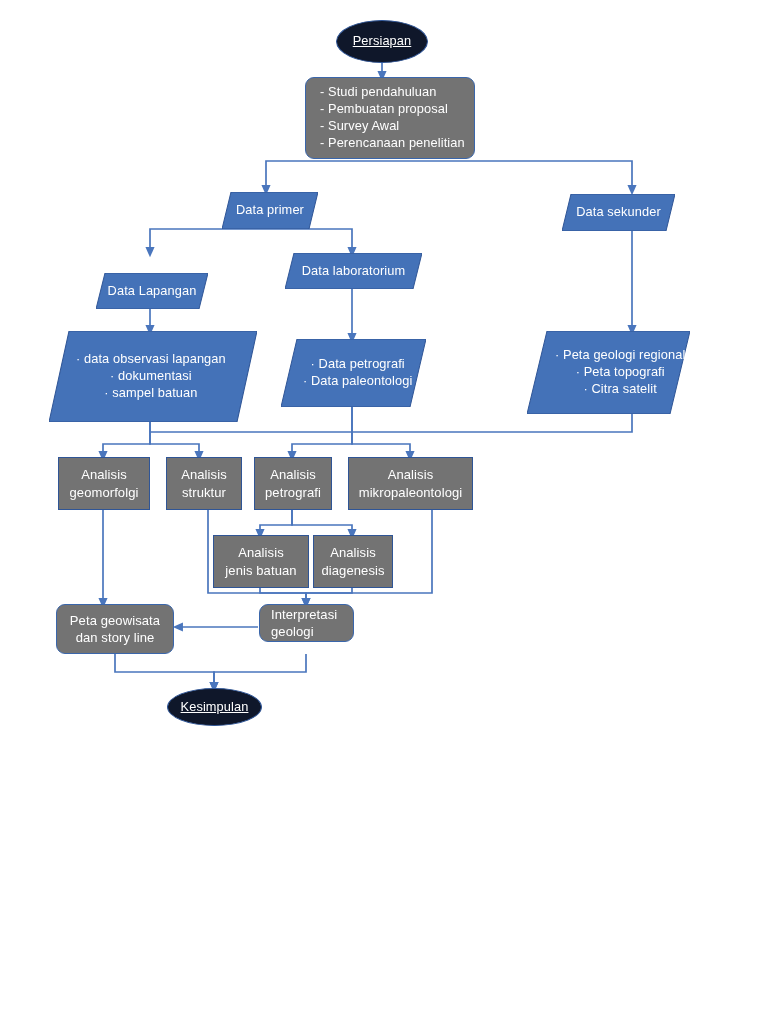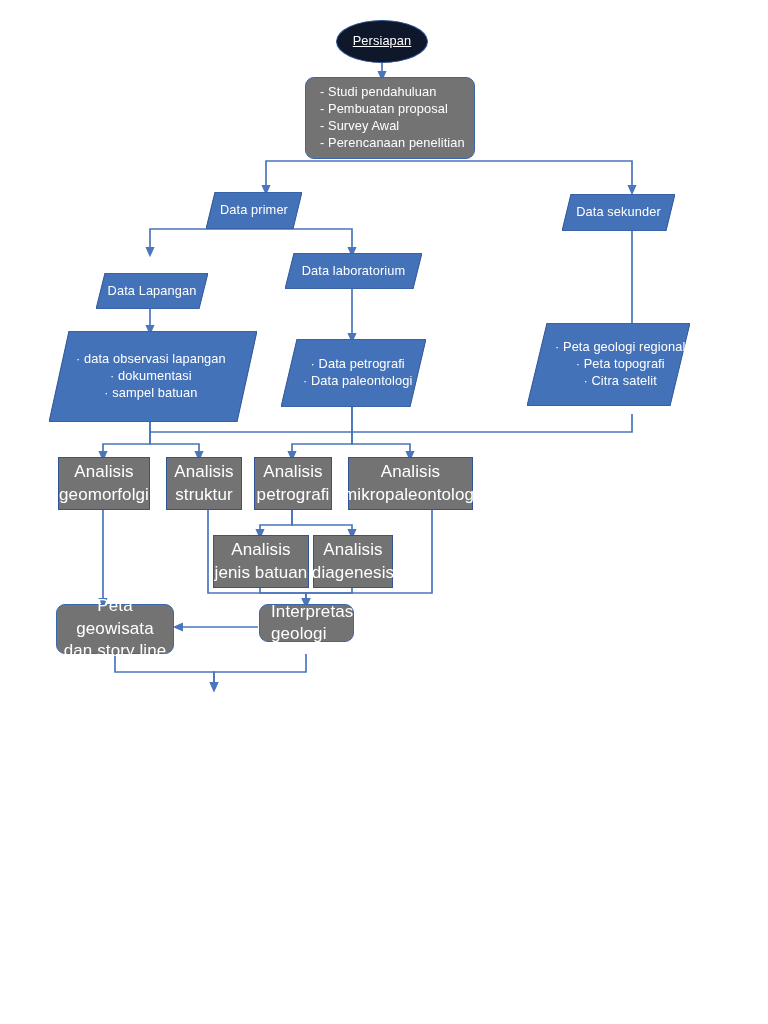--- a/index.html
+++ b/index.html
@@ -77,21 +77,21 @@
     text-align: center;
   }
   .para.left-align > .para-txt {
     justify-content: flex-start;
   }
   .lines {
     text-align: left;
     white-space: pre-line;
   }
   .fs13 { font-size: 12.8px; }
-  .fs12 { font-size: 17px; }
+  .fs12 { font-size: 13px; }
 </style>
 </head>
 <body>
 
 <div id="canvas">
 
   <svg id="wires" viewBox="0 0 768 1024" width="768" height="1024" xmlns="http://www.w3.org/2000/svg">
     <defs>
       <marker id="arw" markerWidth="7" markerHeight="7" refX="3.3" refY="3.1" orient="auto" markerUnits="strokeWidth">
         <path d="M0.4,0.4 L6.4,3.1 L0.4,5.8 z" fill="#4a76bd"></path>
@@ -147,21 +147,21 @@
     <span>Persiapan</span>
   </div>
 
   <div class="node roundrect fs13" style="left:305px; top:77px; width:170px; height:82px; justify-content:flex-start; padding-left:14px;">
     <span class="lines">- Studi pendahuluan
 - Pembuatan proposal
 - Survey Awal
 - Perencanaan penelitian</span>
   </div>
 
-  <div class="node para fs13" style="left:206px; top:192px; width:96px; height:37px;">
+  <div class="node para fs13" style="left:222px; top:192px; width:96px; height:37px;">
     <svg class="para-bg" viewBox="0 0 96 37" preserveAspectRatio="none">
       <polygon points="9,0 96,0 87,37 0,37" fill="#4472b8" stroke="#2f5596" stroke-width="1"></polygon>
     </svg>
     <span class="para-txt">Data primer</span>
   </div>
 
   <div class="node para fs13" style="left:562px; top:194px; width:113px; height:37px;">
     <svg class="para-bg" viewBox="0 0 113 37" preserveAspectRatio="none">
       <polygon points="9,0 113,0 104,37 0,37" fill="#4472b8" stroke="#2f5596" stroke-width="1"></polygon>
     </svg>
@@ -192,21 +192,21 @@
   </div>
 
   <div class="node para fs13 left-align" style="left:281px; top:339px; width:145px; height:68px;">
     <svg class="para-bg" viewBox="0 0 145 68" preserveAspectRatio="none">
       <polygon points="16,0 145,0 129,68 0,68" fill="#4472b8" stroke="#2f5596" stroke-width="1"></polygon>
     </svg>
     <span class="para-txt lines" style="padding-left:22px;">· Data petrografi
 · Data paleontologi</span>
   </div>
 
-  <div class="node para fs13 left-align" style="left:527px; top:323px; width:163px; height:83px;">
+  <div class="node para fs13 left-align" style="left:527px; top:331px; width:163px; height:83px;">
     <svg class="para-bg" viewBox="0 0 163 83" preserveAspectRatio="none">
       <polygon points="20,0 163,0 143,83 0,83" fill="#4472b8" stroke="#2f5596" stroke-width="1"></polygon>
     </svg>
     <span class="para-txt lines" style="padding-left:28px;">· Peta geologi regional
 · Peta topografi
 · Citra satelit</span>
   </div>
 
   <div class="node rect fs12" style="left:58px; top:457px; width:92px; height:53px;">
     <span style="white-space:pre-line;">Analisis
@@ -241,14 +241,17 @@
   <div class="node roundrect fs12" style="left:56px; top:604px; width:118px; height:50px;">
     <span style="white-space:pre-line;">Peta geowisata
 dan story line</span>
   </div>
 
   <div class="node roundrect fs12" style="left:259px; top:604px; width:95px; height:38px; justify-content:flex-start; padding-left:11px;">
     <span style="white-space:pre-line; text-align:left;">Interpretasi
 geologi</span>
   </div>
 
+  <div class="node ellipse fs13" style="left:167px; top:688px; width:95px; height:38px;">
+    <span>Kesimpulan</span>
+  </div>
 
 </div>
 
 </body></html>

